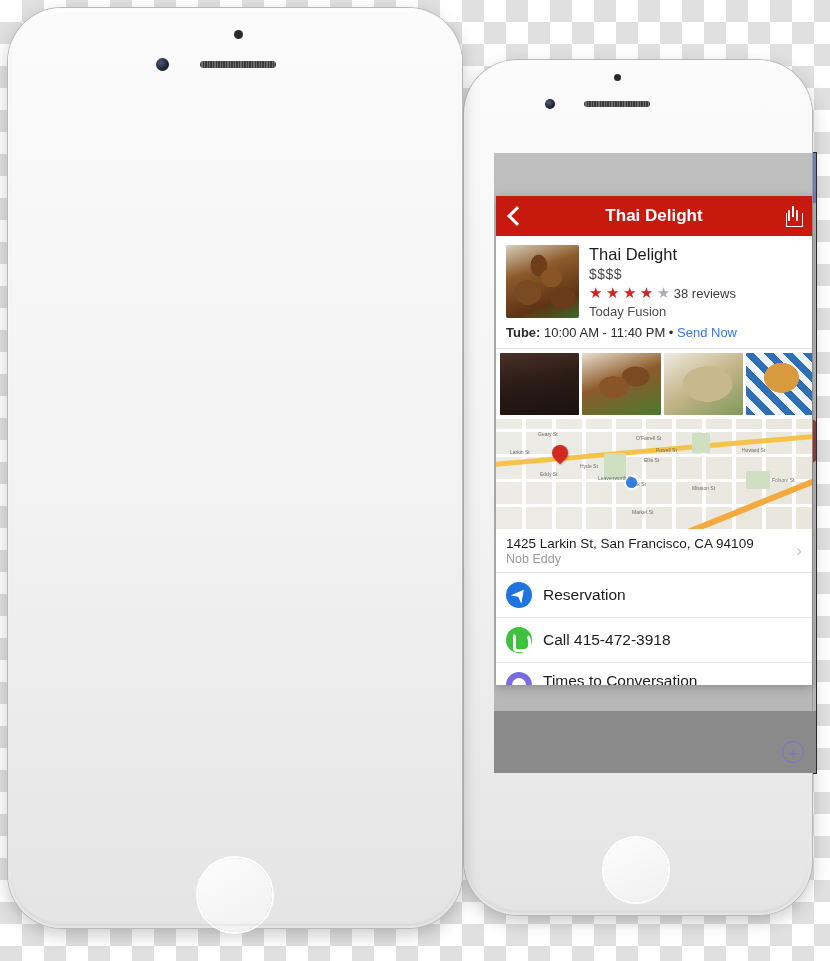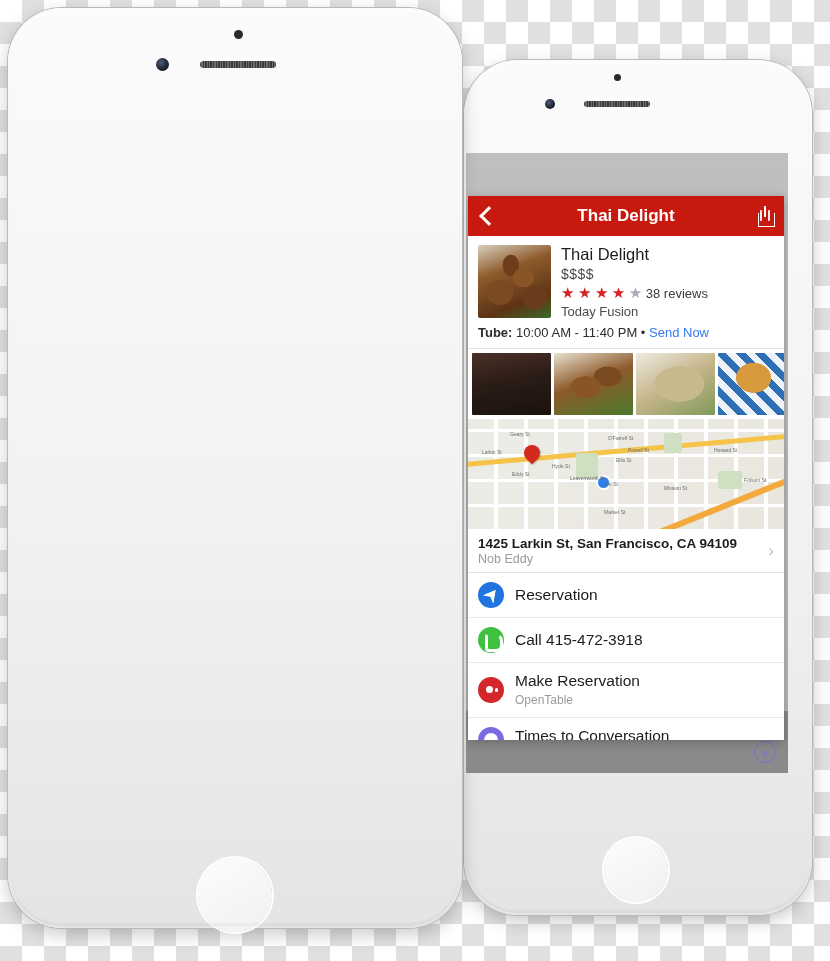--- a/index.html
+++ b/index.html
@@ -187,21 +187,21 @@
   .ico-yt .you{color:#282828;font-size:13px;font-weight:bold;line-height:1;}
   .ico-yt .tube{background:#cd201f;color:#fff;font-size:12px;font-weight:bold;border-radius:3px;padding:0 4px;line-height:1.15;margin-top:1px;}
   .ico-nest{background:#00a0c6;color:#fff;font-size:18px;font-weight:bold;}
   .wifi-arcs{position:relative;width:32px;height:22px;}
   .wifi-arcs b{position:absolute;left:50%;transform:translateX(-50%);border:3.2px solid #fff;border-bottom-color:transparent;border-left-color:transparent;border-right-color:transparent;border-radius:50%;}
   .wifi-arcs b:nth-child(1){width:30px;height:30px;top:2px;}
   .wifi-arcs b:nth-child(2){width:19px;height:19px;top:8px;}
   .wifi-arcs b:nth-child(3){width:7px;height:7px;top:15px;background:#fff;border:none;border-radius:50%;}
 
   
-  #screen-right { left: 465px; top: 152px; width: 324px; height: 622px; }
+  #screen-right { left: 493px; top: 152px; width: 324px; height: 622px; }
   .rp-dim { position:absolute; inset:0; background:rgba(120,120,120,.45); z-index:5; pointer-events:none; }
   .rp-chat-header{
     background: linear-gradient(100deg,#9c7ee9 0%, #8a8ce9 45%, #6d9ae9 100%);
     color:#fff; padding-bottom:6px;
   }
   .rp-body { background:#fff; height:100%; position:relative; }
   .rp-ghost { position:absolute; right:6px; font-size:14px; color:#8e8e93; }
 
   
   .yelp-card {
@@ -269,21 +269,21 @@
     position:absolute; left:56px; top:26px; width:16px; height:16px; background:#d3291f;
     border-radius:50% 50% 50% 0; transform:rotate(-45deg); box-shadow:0 1px 2px rgba(0,0,0,.3);
   }
   .yc-map .me{
     position:absolute; left:130px; top:58px; width:11px;height:11px;border-radius:50%;
     background:#2d7ff0; box-shadow:0 0 0 2px #fff;
   }
   .yc-map .lbl{ position:absolute; font-size:5px; color:#6b6b6b; white-space:nowrap; }
 
   .yc-addr{ padding:7px 10px 6px; display:flex; align-items:center; border-bottom:1px solid #e3e3e3; }
-  .yc-addr-main{ font-size:13.5px; color:#1c1c1e;font-weight:bold; }
+  .yc-addr-main{ font-size:13.5px; color:#1c1c1e; }
   .yc-addr-sub{ font-size:12.5px; color:#9a9a9f; margin-top:1px;}
   .chev{ margin-left:auto; color:#c4c4c8; font-size:17px; }
 
   .yc-actions{ background:#fff; }
   .yc-act{ display:flex; align-items:center; padding:9px 10px; border-bottom:1px solid #e8e8e8; gap:11px;}
   .act-ico{ width:26px;height:26px;border-radius:50%;flex:0 0 auto;position:relative;}
   .act-dir{ background:#1f74e0; }
   .act-dir::before{content:"";position:absolute;left:7px;top:6px;border-left:7px solid transparent;border-right:7px solid transparent;border-bottom:13px solid #fff;transform:rotate(38deg);clip-path:polygon(50% 0,100% 100%,50% 72%,0 100%);}
   .act-call{ background:#3ec13e; }
   .act-call::before{content:"";position:absolute;left:7px;top:6px;width:12px;height:13px;border:3px solid #fff;border-radius:4px 8px 7px 4px;border-top-color:transparent;}
@@ -415,27 +415,20 @@
     </div>
 
     <div class="yc-actions">
       <div class="yc-act">
         <span class="act-ico act-dir"></span>
         <span class="act-label">Reservation</span>
       </div>
       <div class="yc-act">
         <span class="act-ico act-call"></span>
         <span class="act-label">Call 415-472-3918</span>
-      </div>
-      <div class="yc-act">
-        <span class="act-ico act-res"></span>
-        <span>
-          <span class="act-label" style="display:block">Make Reservation</span>
-          <span class="act-sub">OpenTable</span>
-        </span>
       </div>
       <div class="yc-act clipped">
         <span class="act-ico act-send"></span>
         <span class="act-label">Times to Conversation</span>
       </div>
     </div>
   </div>
 
   <div class="rp-bottom-dim"></div>
   <span class="rp-plus">+</span>

